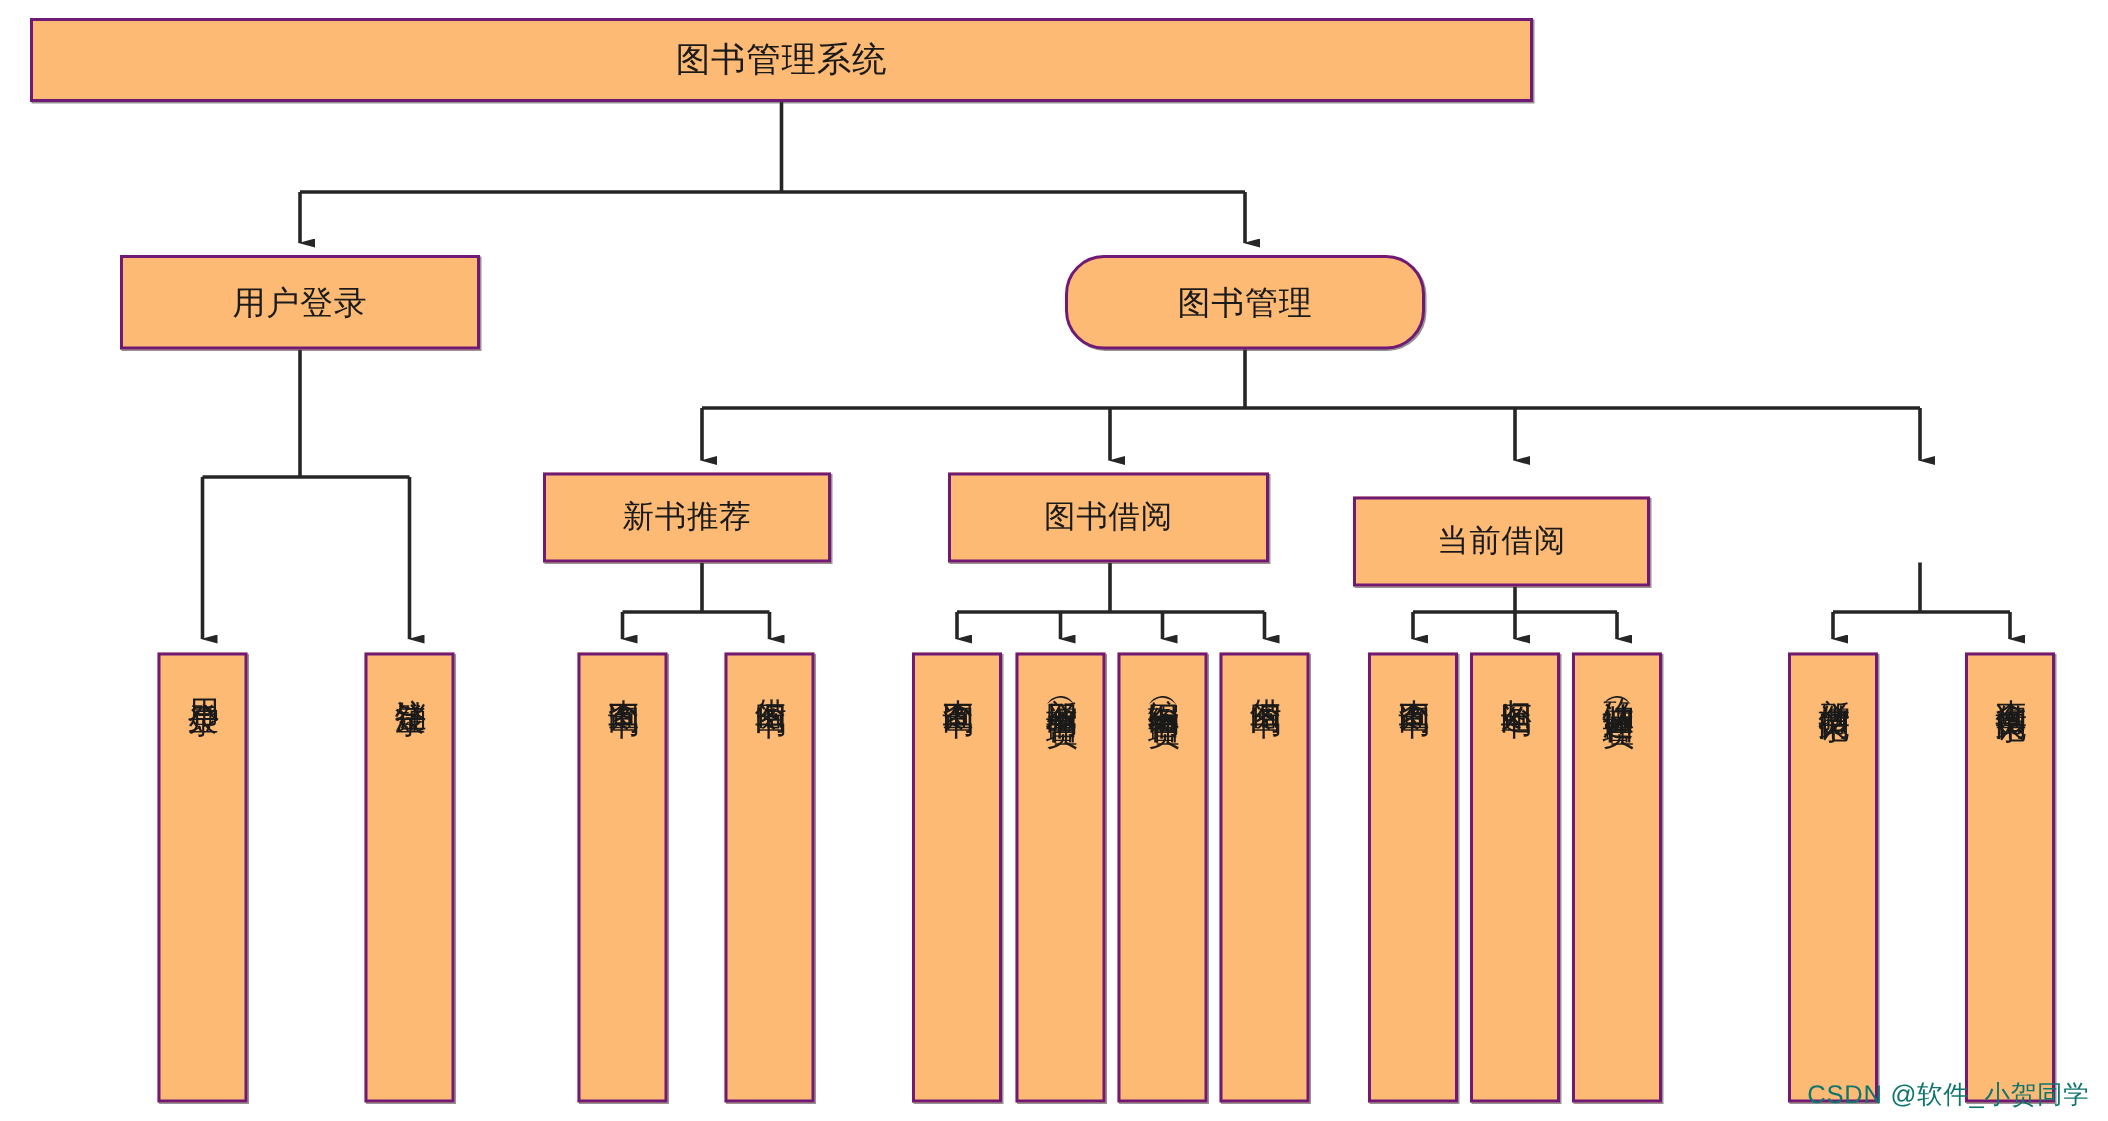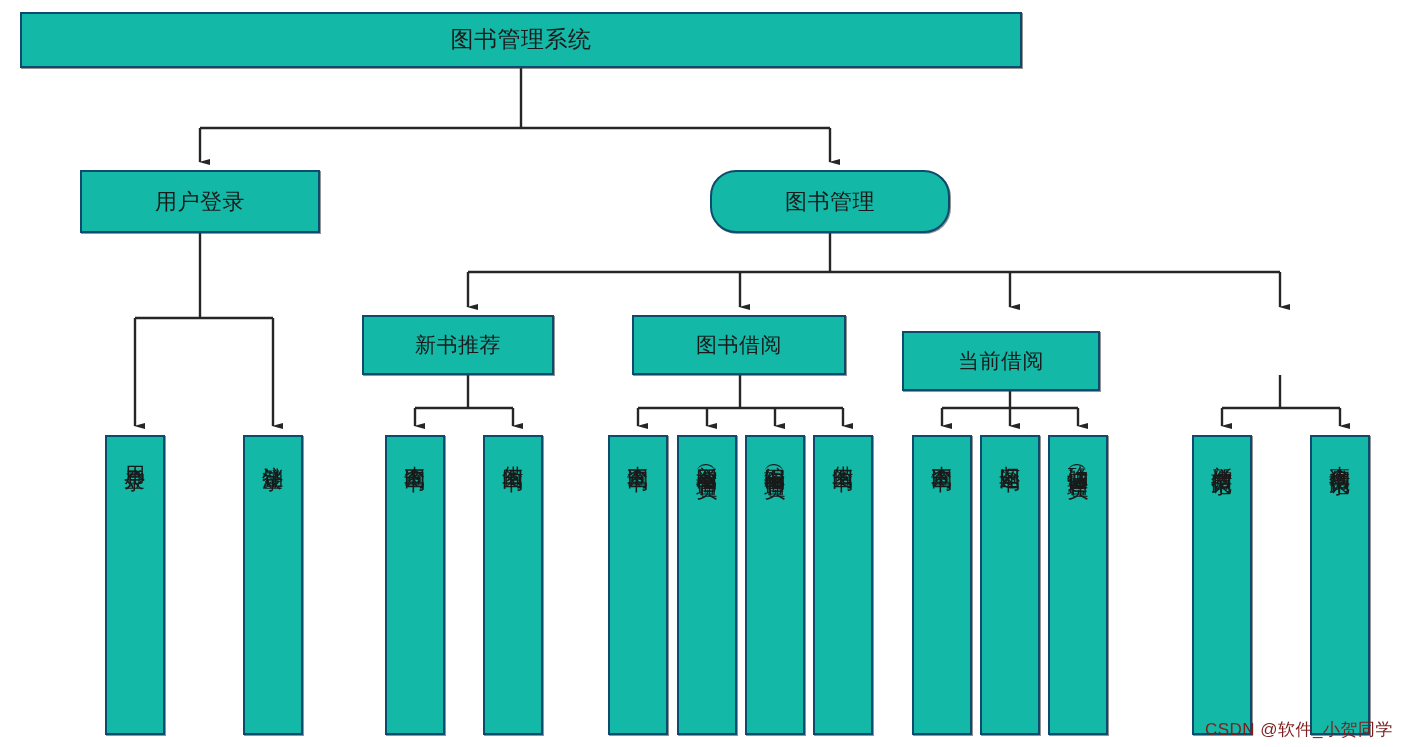--- a/index.html
+++ b/index.html
@@ -19,22 +19,22 @@
   #wires {
     position: absolute;
     left: 0;
     top: 0;
     width: 1405px;
     height: 747px;
     pointer-events: none;
   }
   .node {
     position: absolute;
-    border: 2px solid #0c4a6e;
-    background: #14b8a6;
+    border: 2px solid #701a75;
+    background: #fdba74;
     display: flex;
     align-items: center;
     justify-content: center;
     color: #1a1a1a;
     box-shadow: 1px 1px 0 rgba(60,60,60,0.55);
   }
   .node-label {
     display: block;
     text-align: center;
     line-height: 1.18;
@@ -55,21 +55,21 @@
     line-height: 1.12;
     letter-spacing: 2px;
     white-space: normal;
     max-height: 278px;
   }
   .watermark {
     position: absolute;
     right: 12px;
     bottom: 6px;
     font-size: 17px;
-    color: #7f1d1d;
+    color: #0f766e;
     letter-spacing: 0.5px;
     white-space: nowrap;
     user-select: none;
   }
 </style>
 </head>
 <body>
 
 <div id="canvas">
 

